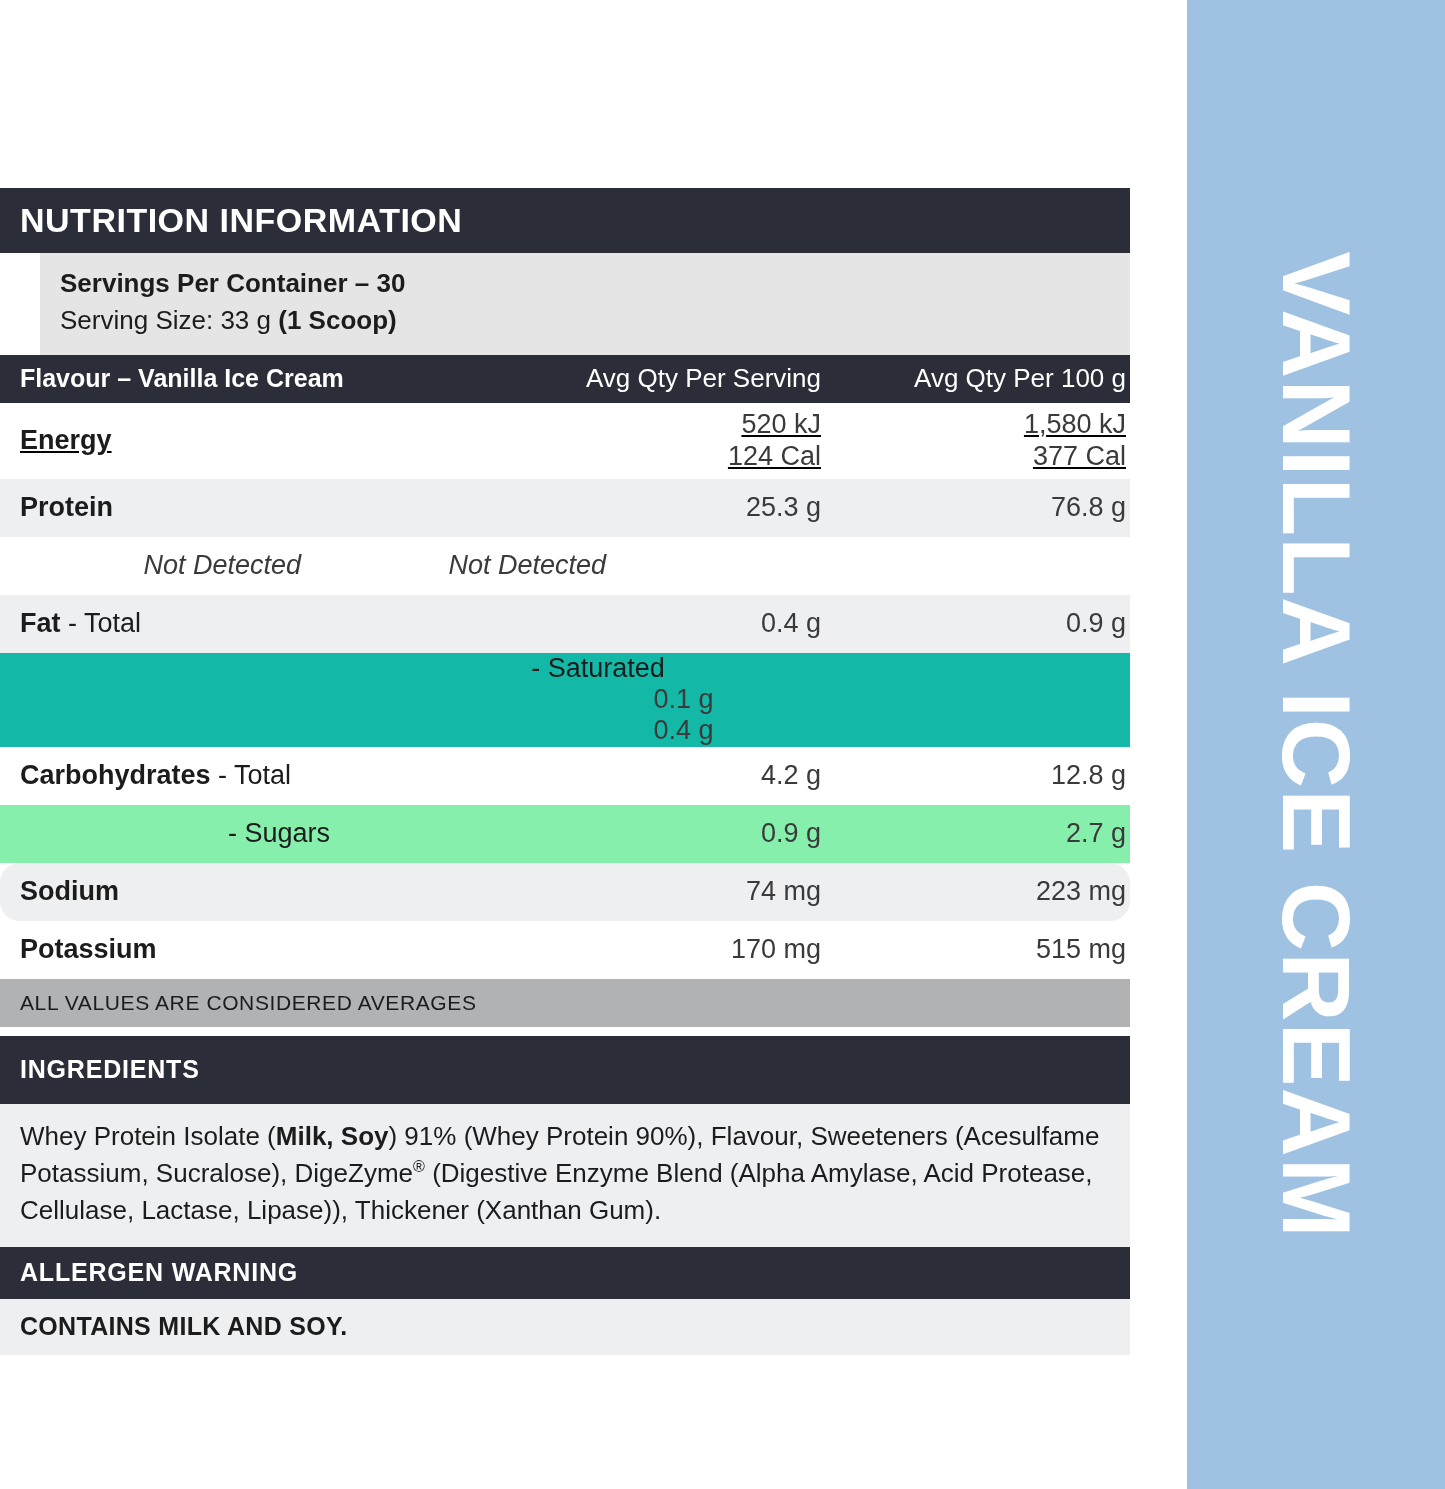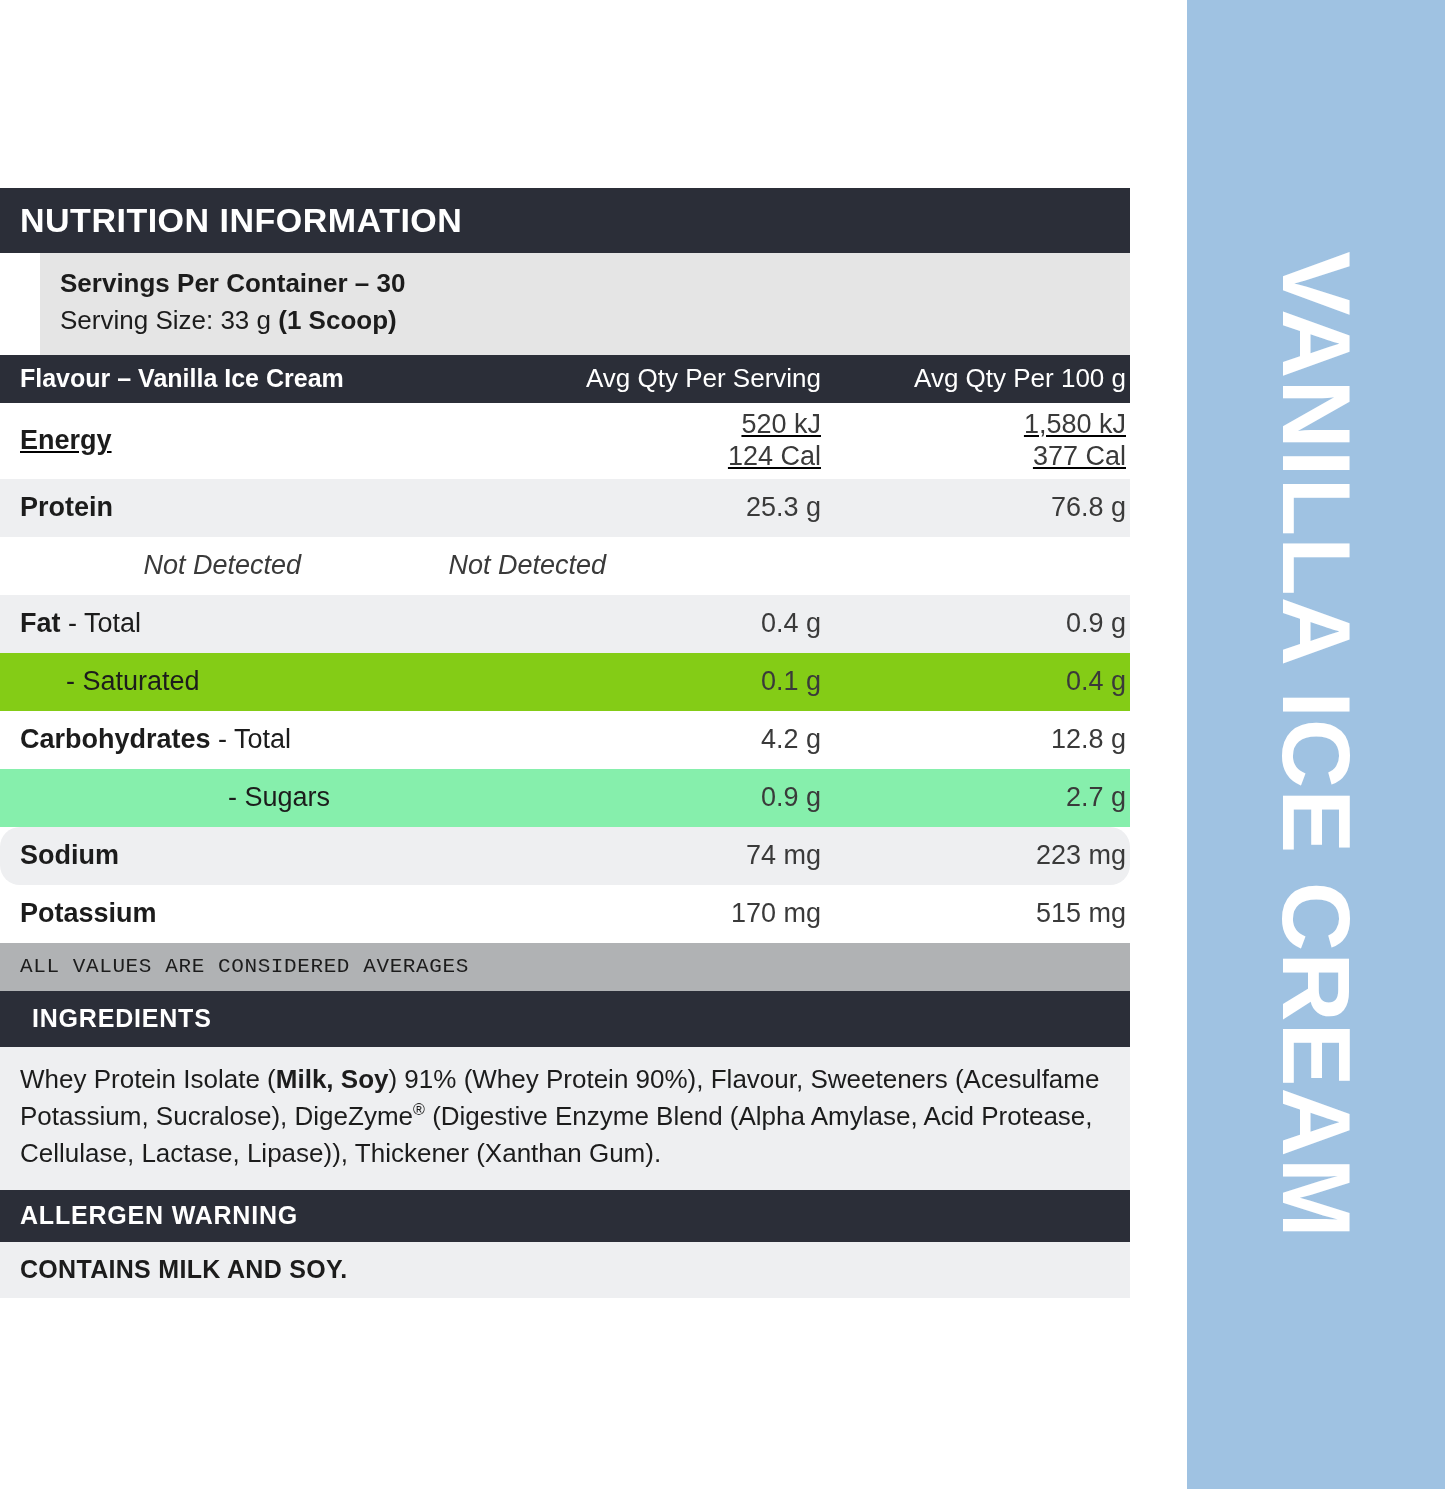--- a/index.html
+++ b/index.html
@@ -53,21 +53,20 @@
     color: #ffffff;
   }
   .band-gray {
     background: #e5e5e5;
     color: #1c1c1c;
     margin-left: 40px;
   }
   .band-midgray {
     background: #b0b2b4;
     color: #1c1c1c;
-    font-family: Liberation Mono, monospace;
   }
   .band-light {
     background: #eeeff1;
     color: #1c1c1c;
   }
 
   
   #title-bar {
     height: 65px;
     display: flex;
@@ -162,28 +161,29 @@
     align-items: center;
     padding-left: 20px;
     box-sizing: border-box;
     font-size: 21px;
     letter-spacing: 0.6px;
     font-weight: normal;
   }
 
   
   #ingredients-header {
-    height: 56px;
-    display: flex;
-    align-items: center;
-    padding-left: 32px;
+    height: 68px;
+    display: flex;
+    align-items: center;
+    padding-left: 20px;
     box-sizing: border-box;
     font-size: 25px;
     font-weight: bold;
     letter-spacing: 0.8px;
+    margin-top: 9px;
   }
   #ingredients-body {
     padding: 14px 22px 18px 20px;
     box-sizing: border-box;
     font-size: 26px;
     line-height: 1.42;
     color: #1c1c1c;
   }
   #ingredients-body b { font-weight: bold; }
   #ingredients-body sup { font-size: 0.62em; vertical-align: super; }
@@ -250,21 +250,21 @@
       </div>
       <div class="data-row" style="background: rgb(255, 255, 255);">
         <div class="cell-val italic">Not Detected</div>
         <div class="cell-val italic">Not Detected</div>
       </div>
       <div class="data-row" style="background: rgb(238, 239, 241);">
         <div class="cell-label"><b>Fat</b><span> - Total</span></div>
         <div class="cell-val">0.4 g</div>
         <div class="cell-val">0.9 g</div>
       </div>
-      <div class="data-row" style="background: #84cc16;">
+      <div class="data-row" style="background: #14b8a6; flex-direction: column;">
         <div class="cell-label indent-1"><span>- Saturated</span></div>
         <div class="cell-val">0.1 g</div>
         <div class="cell-val">0.4 g</div>
       </div>
       <div class="data-row" style="background: rgb(255, 255, 255);">
         <div class="cell-label"><b>Carbohydrates</b><span>  - Total</span></div>
         <div class="cell-val">4.2 g</div>
         <div class="cell-val">12.8 g</div>
       </div>
       <div class="data-row" style="background: #86efac;">

